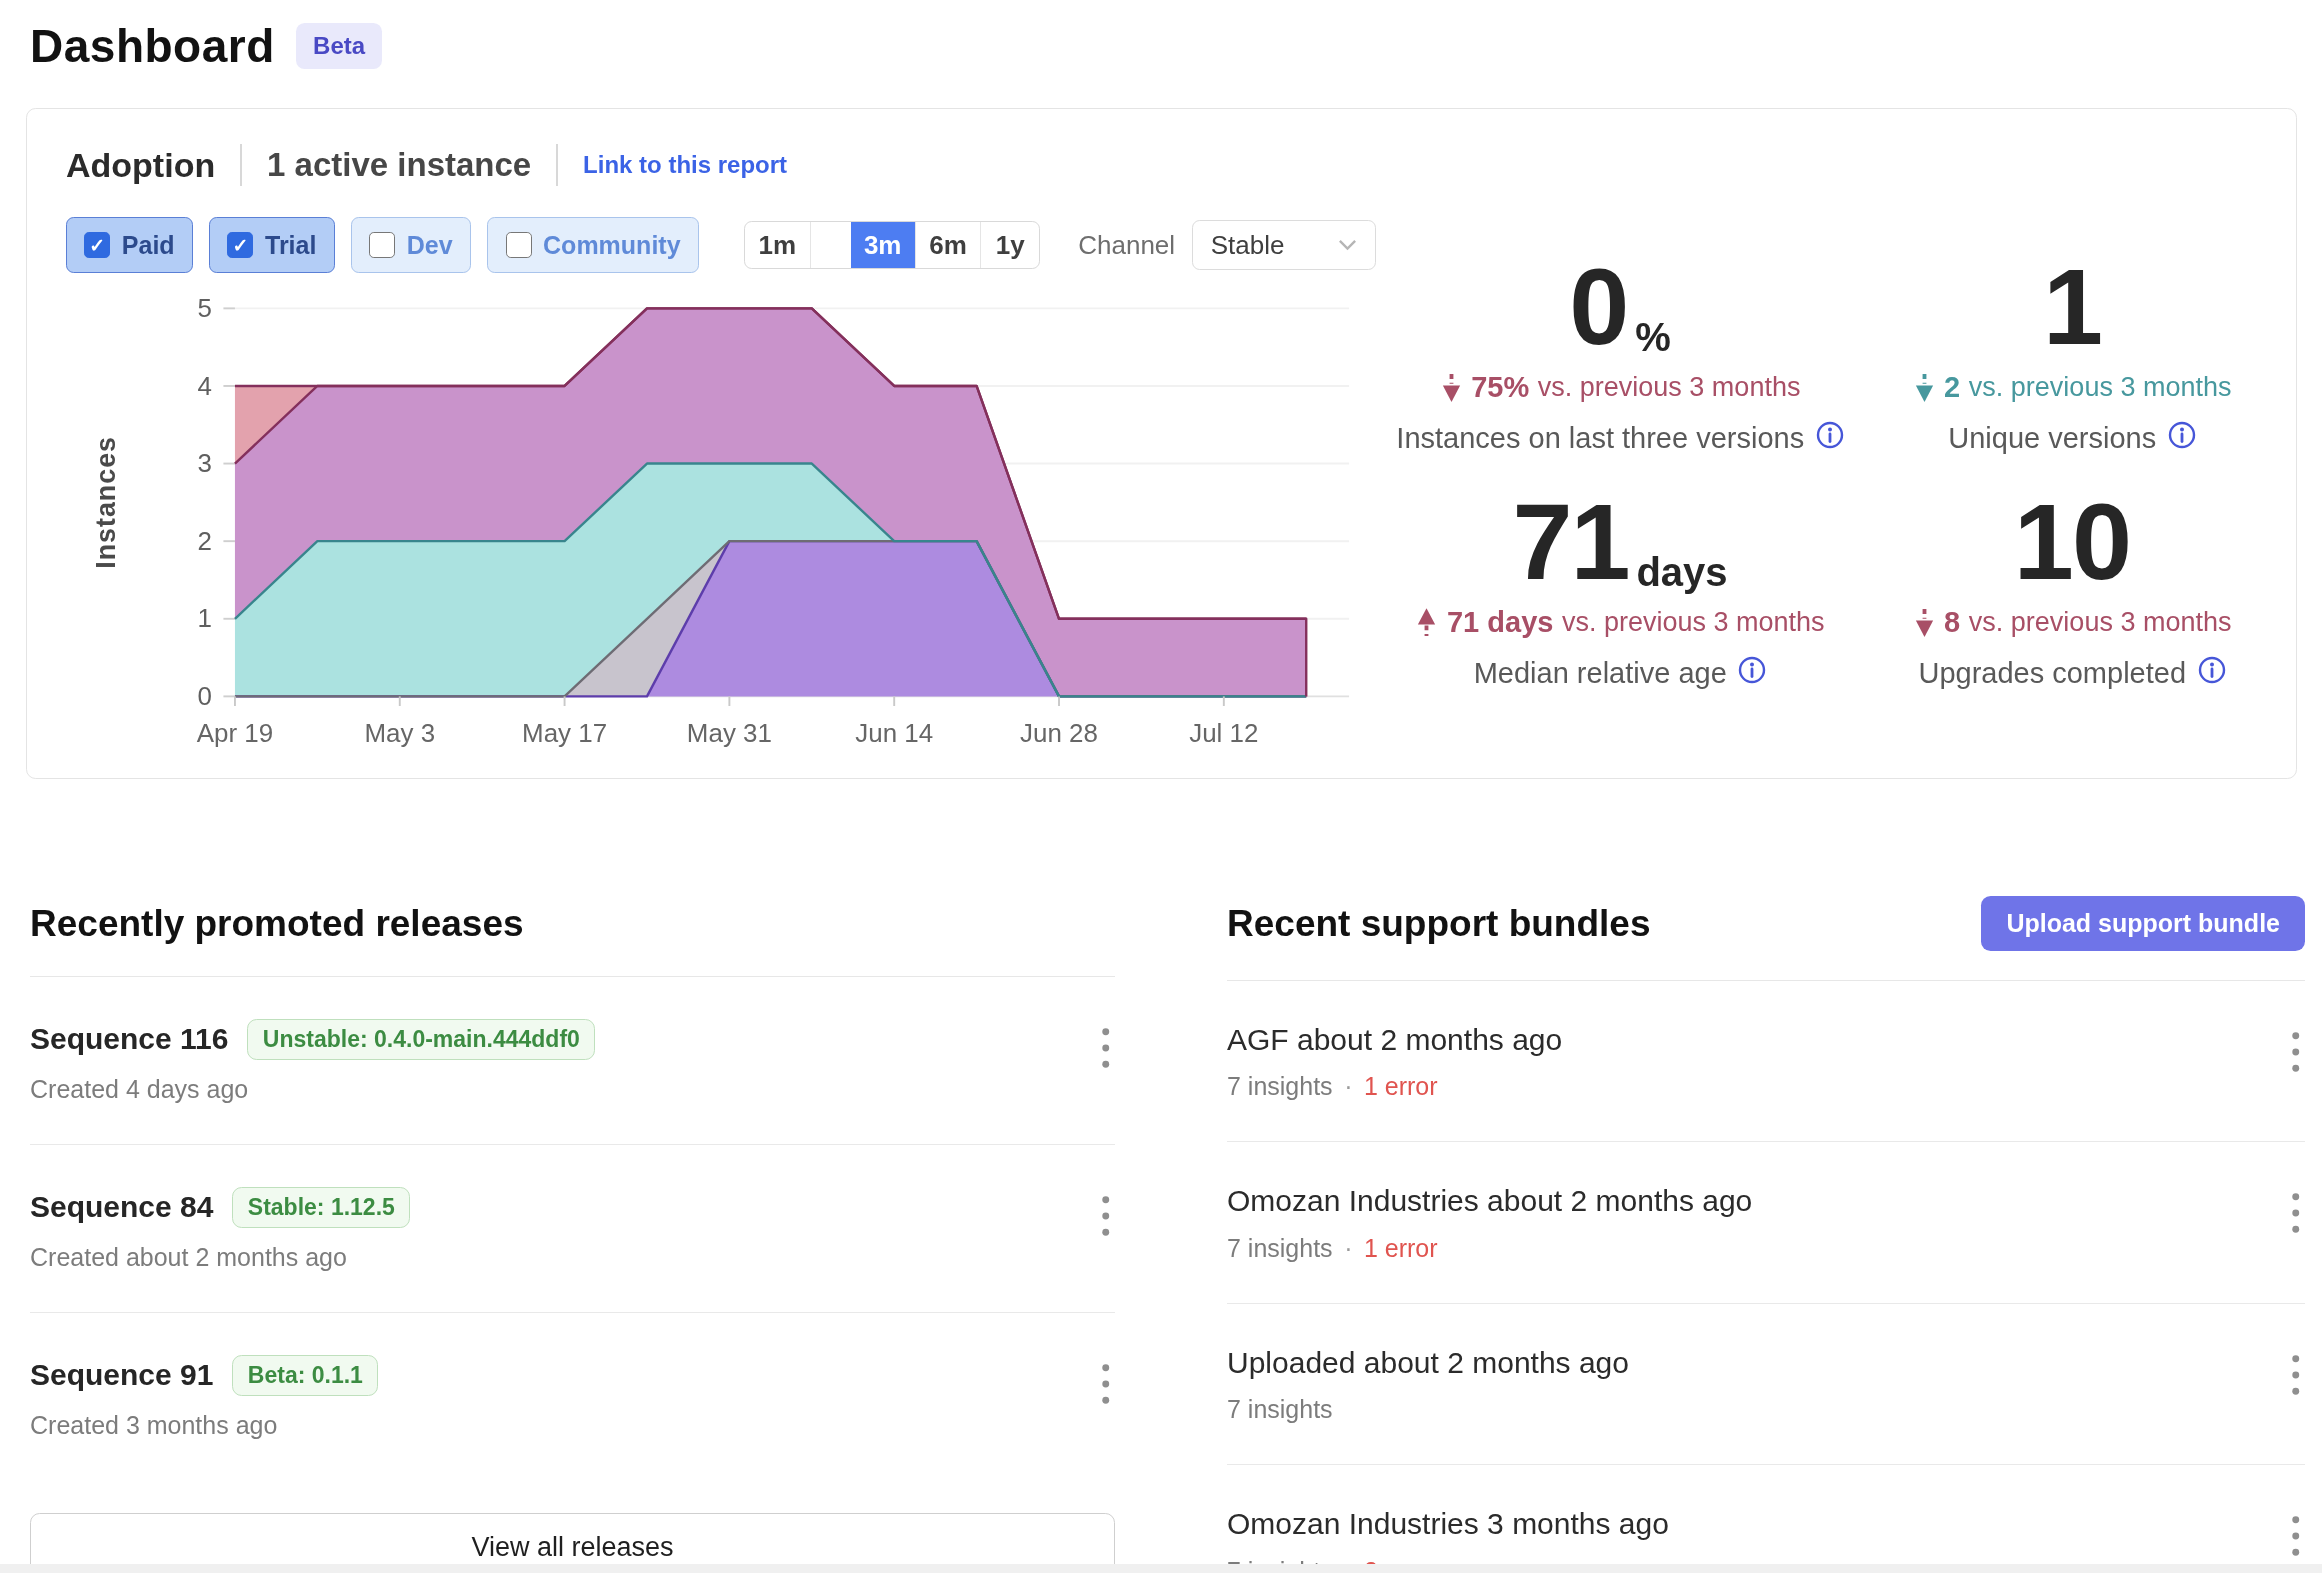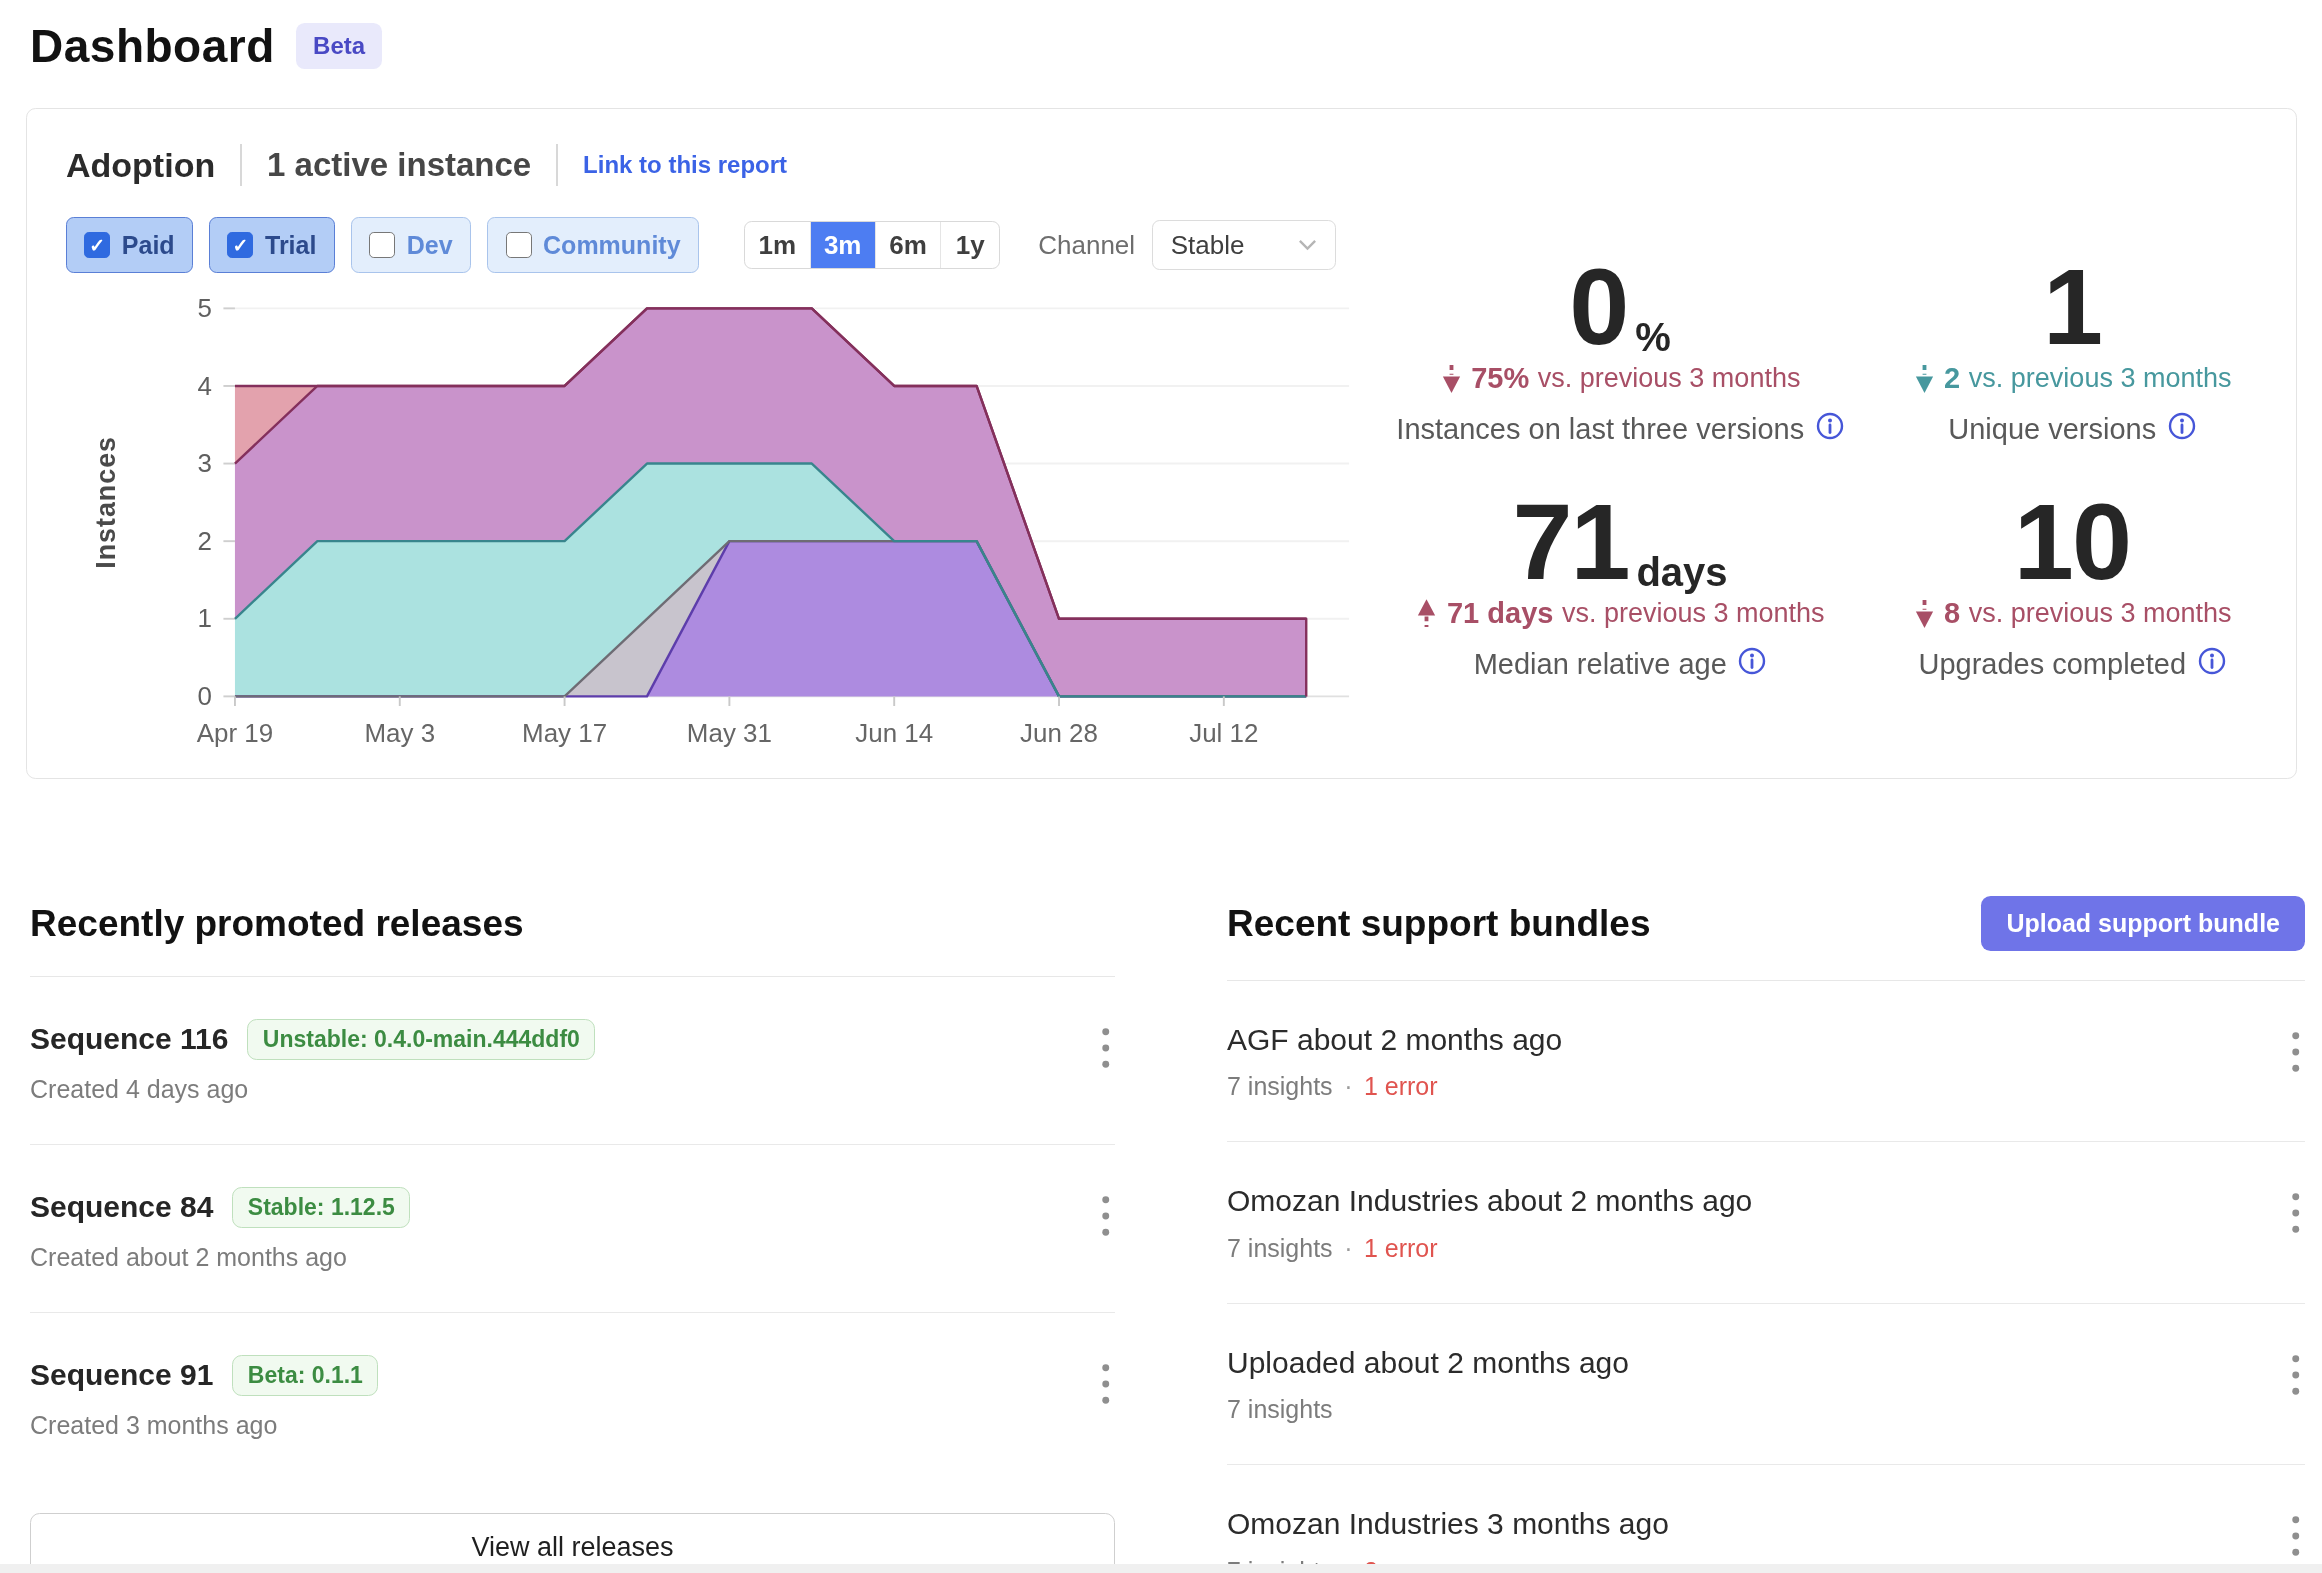--- a/index.html
+++ b/index.html
@@ -29,37 +29,37 @@
     display:flex; align-items:center; justify-content:center; }
   .chip.checked { background:#b3cdf6; border-color:#5a7fd6; color:#2c4a8c; }
   .chip.checked .cbox { background:#2f6ae0; border-color:#2f6ae0; color:#fff; font-size:19px; font-weight:700; }
   .chip.checked .cbox::after { content:"\2713"; }
 
   .range-group { display:flex; margin-left:29px; border:1.9px solid #d9d9d9; border-radius:7.7px;
     overflow:hidden; background:#fff; height:48px; }
   .range-btn { min-width:58px; padding:0 13.4px; display:flex; align-items:center; justify-content:center;
     font-size:26px; font-weight:600; color:#3f3f3f; border-right:1.9px solid #e5e5e5; cursor:pointer; }
   .range-btn:last-child { border-right:none; }
-  .range-btn.selected { background:var(--range-sel,#4d7df2); color:#fff; }
+  .range-btn.selected { background:var(--range-sel,#4d7df2); color:#fff;margin-left:40px; }
 
   .channel-label { margin-left:38px; font-size:26px; color:#6e6e6e; }
   .channel-select { margin-left:17.3px; width:184px; height:50px; border:1.9px solid #dcdcdc; border-radius:7.7px;
     display:flex; align-items:center; justify-content:space-between; padding:0 17.3px; cursor:pointer;
     font-size:26px; color:#3f3f3f; background:#fff; }
 
   .chart-svg { position:absolute; left:61px; top:183px; }
 
   
   .stats-grid { position:absolute; left:1367px; top:144px; width:904px;
     display:grid; grid-template-columns:452px 452px; grid-template-rows:235px 235px; }
   .stat { display:flex; flex-direction:column; align-items:center; }
   .stat-number { display:flex; align-items:flex-end; gap:7.7px; line-height:1; }
   .stat-value { font-size:108px; font-weight:700; color:#262626; letter-spacing:-1.9px; }
   .stat-unit { font-size:40px; font-weight:700; color:#262626; margin-bottom:3.8px; }
-  .stat-delta { margin-top:1px; display:flex; align-items:center; gap:8.6px; color:var(--trend); }
+  .stat-delta { margin-top:10px; display:flex; align-items:center; gap:8.6px; color:var(--trend); }
   .stat-delta .trend-arrow { display:flex; align-items:center; }
   .delta-val { font-size:29px; font-weight:700; }
   .delta-rest { font-size:27px; font-weight:400; }
   .stat-label { margin-top:17.3px; display:flex; align-items:center; gap:11.5px;
     font-size:29px; color:#595959; }
 
   
   .section-heading { font-size:37px; font-weight:800; color:#121212; }
   .releases { position:absolute; left:30px; top:903px; width:1085px; }
   .releases .head { padding-bottom:31px; border-bottom:1px solid #e7e7e7; }

